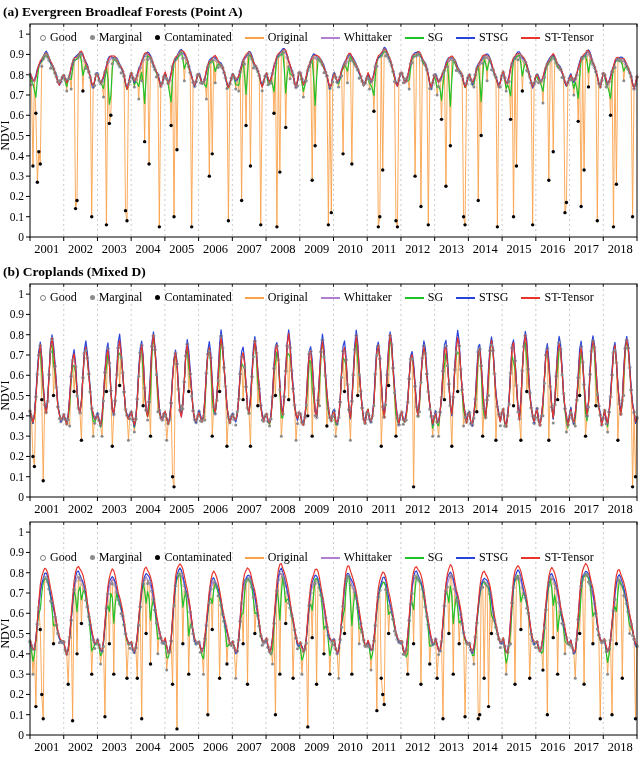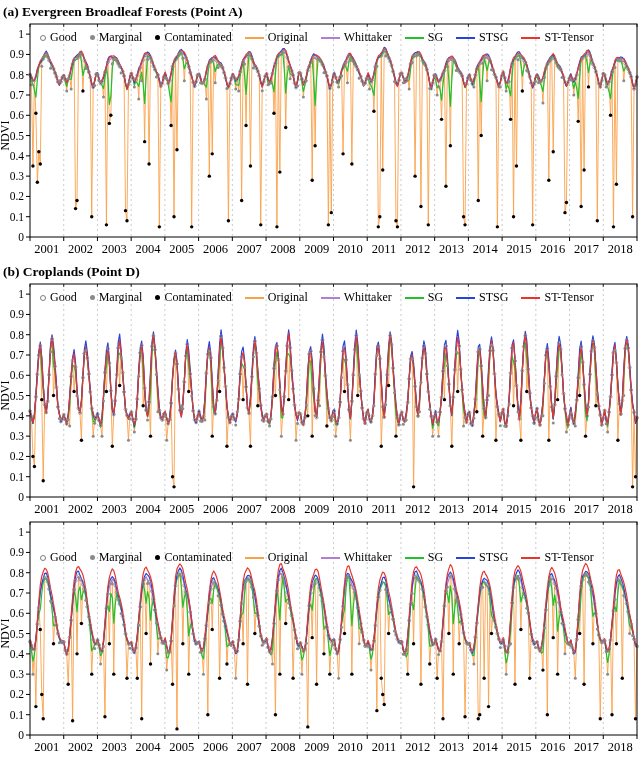--- a/index.html
+++ b/index.html
@@ -596,21 +596,21 @@
           <circle cx="610.54" cy="93.29" r="1.7" fill="#000000"></circle>
           <circle cx="613.48" cy="204.86" r="1.7" fill="#000000"></circle>
           <circle cx="616.42" cy="162.26" r="1.7" fill="#000000"></circle>
           <circle cx="632.59" cy="194.71" r="1.7" fill="#000000"></circle>
         </g>
         <rect x="30" y="2" width="607" height="213" fill="none" stroke="#000000" stroke-width="1"></rect>
       </svg>
   </div>
 
   <div class="chart">
-    <div class="chart-title">(b) Croplands (Point D)</div>
+    <div class="chart-title">(b) Croplands (Mixed D)</div>
     <div class="legend">
         <span class="legend-item">
           <span class="mk mk-open-circle"></span>
           <span>Good</span>
         </span>
         <span class="legend-item">
           <span class="mk mk-gray-dot"></span>
           <span>Marginal</span>
         </span>
         <span class="legend-item">

